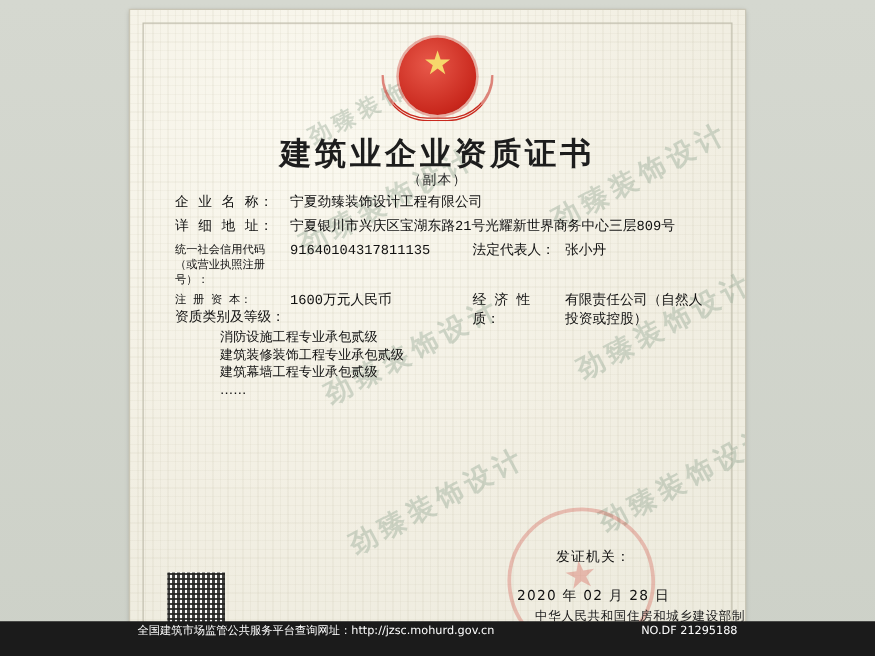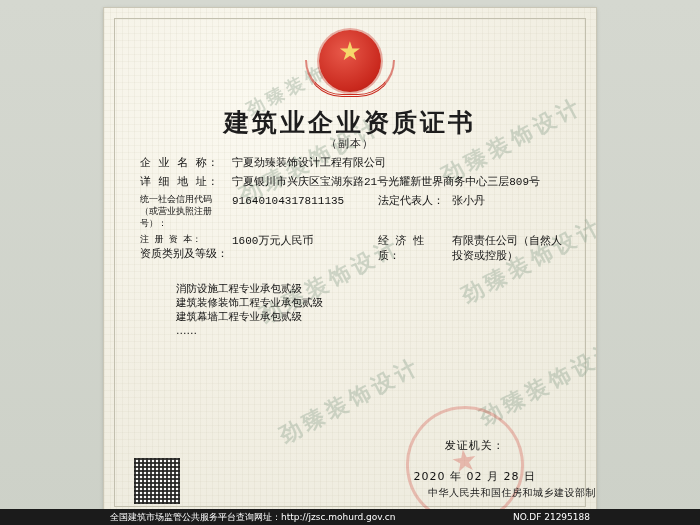--- a/index.html
+++ b/index.html
@@ -91,21 +91,21 @@
   .halfL{display:flex;flex:0 0 238px;}
   .halfR{display:flex;flex:1;}
   .lbl-m{width:74px;flex:0 0 74px;font-size:11px;}
   .val-s{flex:1;font-size:11px;}
   .lbl-two{line-height:12px;font-size:9px;width:92px;flex:0 0 92px;}
   
   .qual{
     position:absolute;left:36px;top:238px;right:28px;
     font-size:11px;color:#111;
   }
-  .qual .qt{margin-bottom:20px;}
+  .qual .qt{margin-bottom:2px;}
   .qual .qi{padding-left:36px;line-height:14px;font-size:10.5px;}
   
   .issue{
     position:absolute;right:60px;top:430px;
     text-align:center;font-size:11px;color:#111;margin-left:39px;
   }
   .issue .line1{margin-bottom:16px;letter-spacing:1px;}
   .issue .line2{letter-spacing:1px;}
   .footer-org{
     position:absolute;left:0;right:0;top:478px;
@@ -145,21 +145,21 @@
   }
   .wm.a{left:128px;top:138px;}
   .wm.b{left:330px;top:118px;}
   .wm.c{left:148px;top:258px;}
   .wm.d{left:350px;top:238px;}
   .wm.e{left:168px;top:378px;}
   .wm.f{left:368px;top:360px;}
   .wm.g{left:136px;top:60px;font-size:18px;}
   
   .bottombar{
-    position:absolute;left:0;right:0;bottom:0;height:16px;
+    position:absolute;left:0;right:0;bottom:0;height:28px;
     background:#1b1b1b;color:#fff;
     font-size:9px;line-height:16px;
   }
   .bb-left{position:absolute;left:110px;}
   .bb-right{position:absolute;right:110px;}
 </style>
 </head>
 <body>
 
 <div class="page">

